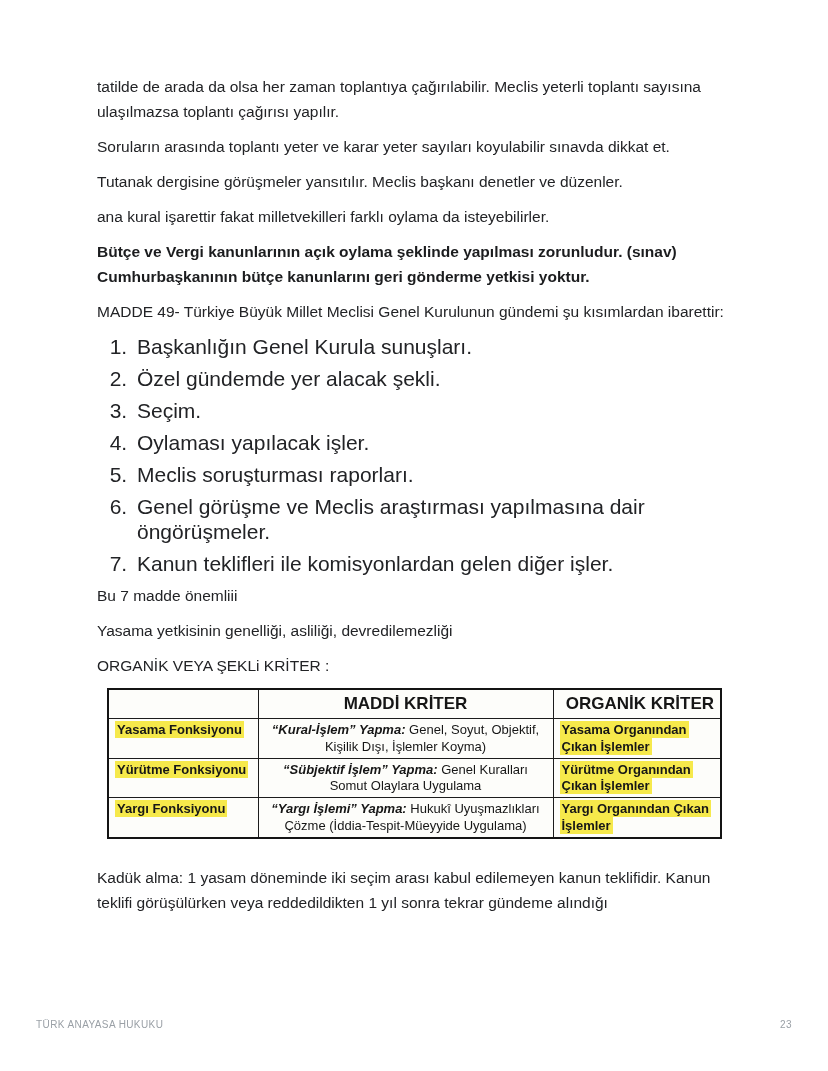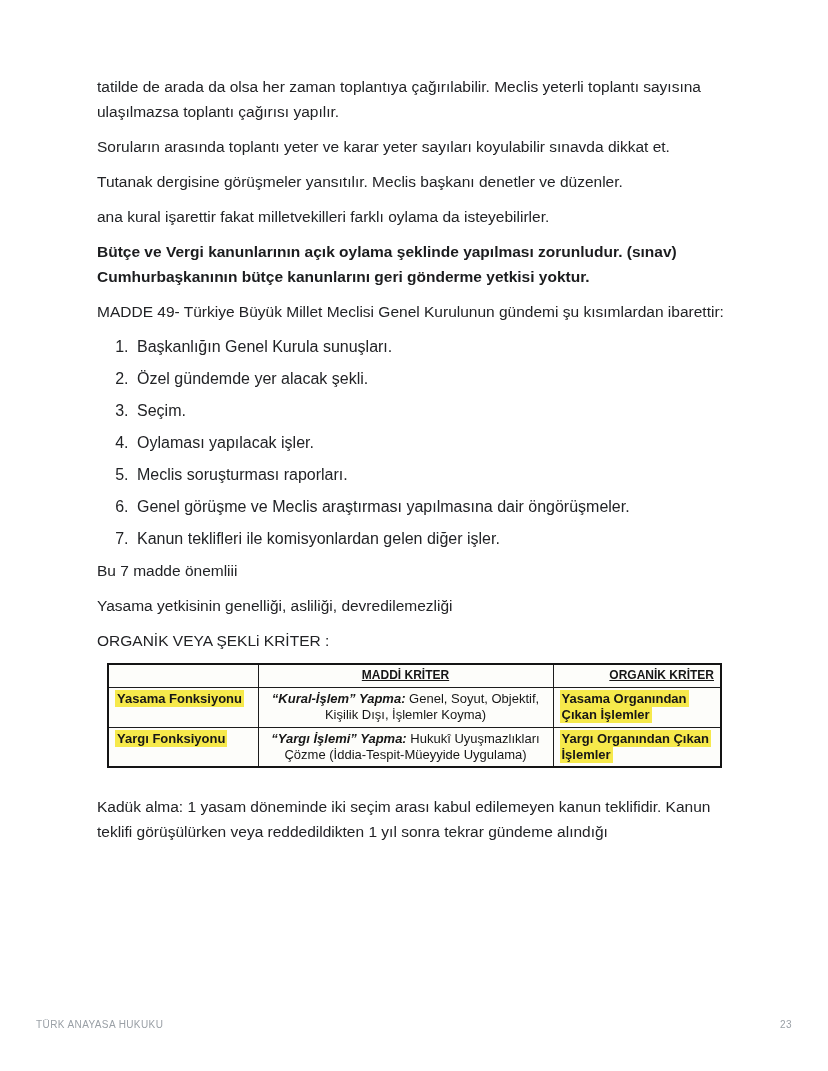--- a/index.html
+++ b/index.html
@@ -19,21 +19,21 @@
   .para {
     font-size: 15.5px;
     line-height: 25px;
     margin: 0 0 10px 0;
     color: #222326;
   }
   .para.bold { font-weight: 700; color: #1b1c1e; }
   ol.agenda {
     margin: 2px 0 5px 0;
     padding-left: 36px;
-    font-size: 16px;
+    font-size: 21px;
     line-height: 25px;
     color: #222326;
   }
   ol.agenda li { margin-bottom: 7px; padding-left: 4px; }
 
   
   table.kriter-table {
     border-collapse: collapse;
     width: 613px;
     margin: 10px 0 26px 10px;
@@ -47,23 +47,22 @@
   .kriter-table col.c2 { width: 295px; }
   .kriter-table col.c3 { width: 168px; }
   .kriter-table th, .kriter-table td {
     border: 1.5px solid #1c1c1c;
     padding: 3px 6px;
     vertical-align: top;
     line-height: 1.25;
   }
   .kriter-table th {
     font-weight: 700;
-    font-size: 12px;
+    font-size: 17px;
     padding: 3px 6px 4px 6px;
-    text-decoration: underline;
   }
   th.c2h { text-align: center; }
   th.c3h { text-align: right; }
   td.label-cell { font-weight: 700; }
   td.maddi-cell { text-align: center; }
   td.maddi-cell .lead { font-style: italic; font-weight: 700; }
   td.maddi-cell .rest { font-weight: 400; }
   td.organik-cell { font-weight: 700; }
   .hl {
     background: var(--hl, #f6e94b);
@@ -125,20 +124,25 @@
           <th class="c3h">ORGANİK KRİTER</th>
         </tr>
       </thead>
       <tbody>
         <tr>
           <td class="label-cell"><span class="hl">Yasama Fonksiyonu</span></td>
           <td class="maddi-cell"><span class="lead">“Kural-İşlem” Yapma:</span> <span class="rest">Genel, Soyut, Objektif, Kişilik Dışı, İşlemler Koyma)</span></td>
           <td class="organik-cell"><span class="hl">Yasama Organından Çıkan İşlemler</span></td>
         </tr>
         <tr>
+          <td class="label-cell"><span class="hl">Yürütme Fonksiyonu</span></td>
+          <td class="maddi-cell"><span class="lead">“Sübjektif İşlem” Yapma:</span> <span class="rest">Genel Kuralları Somut Olaylara Uygulama</span></td>
+          <td class="organik-cell"><span class="hl">Yürütme Organından Çıkan İşlemler</span></td>
+        </tr>
+        <tr>
           <td class="label-cell"><span class="hl">Yargı Fonksiyonu</span></td>
           <td class="maddi-cell"><span class="lead">“Yargı İşlemi” Yapma:</span> <span class="rest">Hukukî Uyuşmazlıkları Çözme (İddia-Tespit-Müeyyide Uygulama)</span></td>
           <td class="organik-cell"><span class="hl">Yargı Organından Çıkan İşlemler</span></td>
         </tr>
       </tbody>
     </table>
 
     <p class="para kaduk">Kadük alma: 1 yasam döneminde iki seçim arası kabul edilemeyen kanun teklifidir. Kanun teklifi görüşülürken veya reddedildikten 1 yıl sonra tekrar gündeme alındığı</p>
   </main>
 

